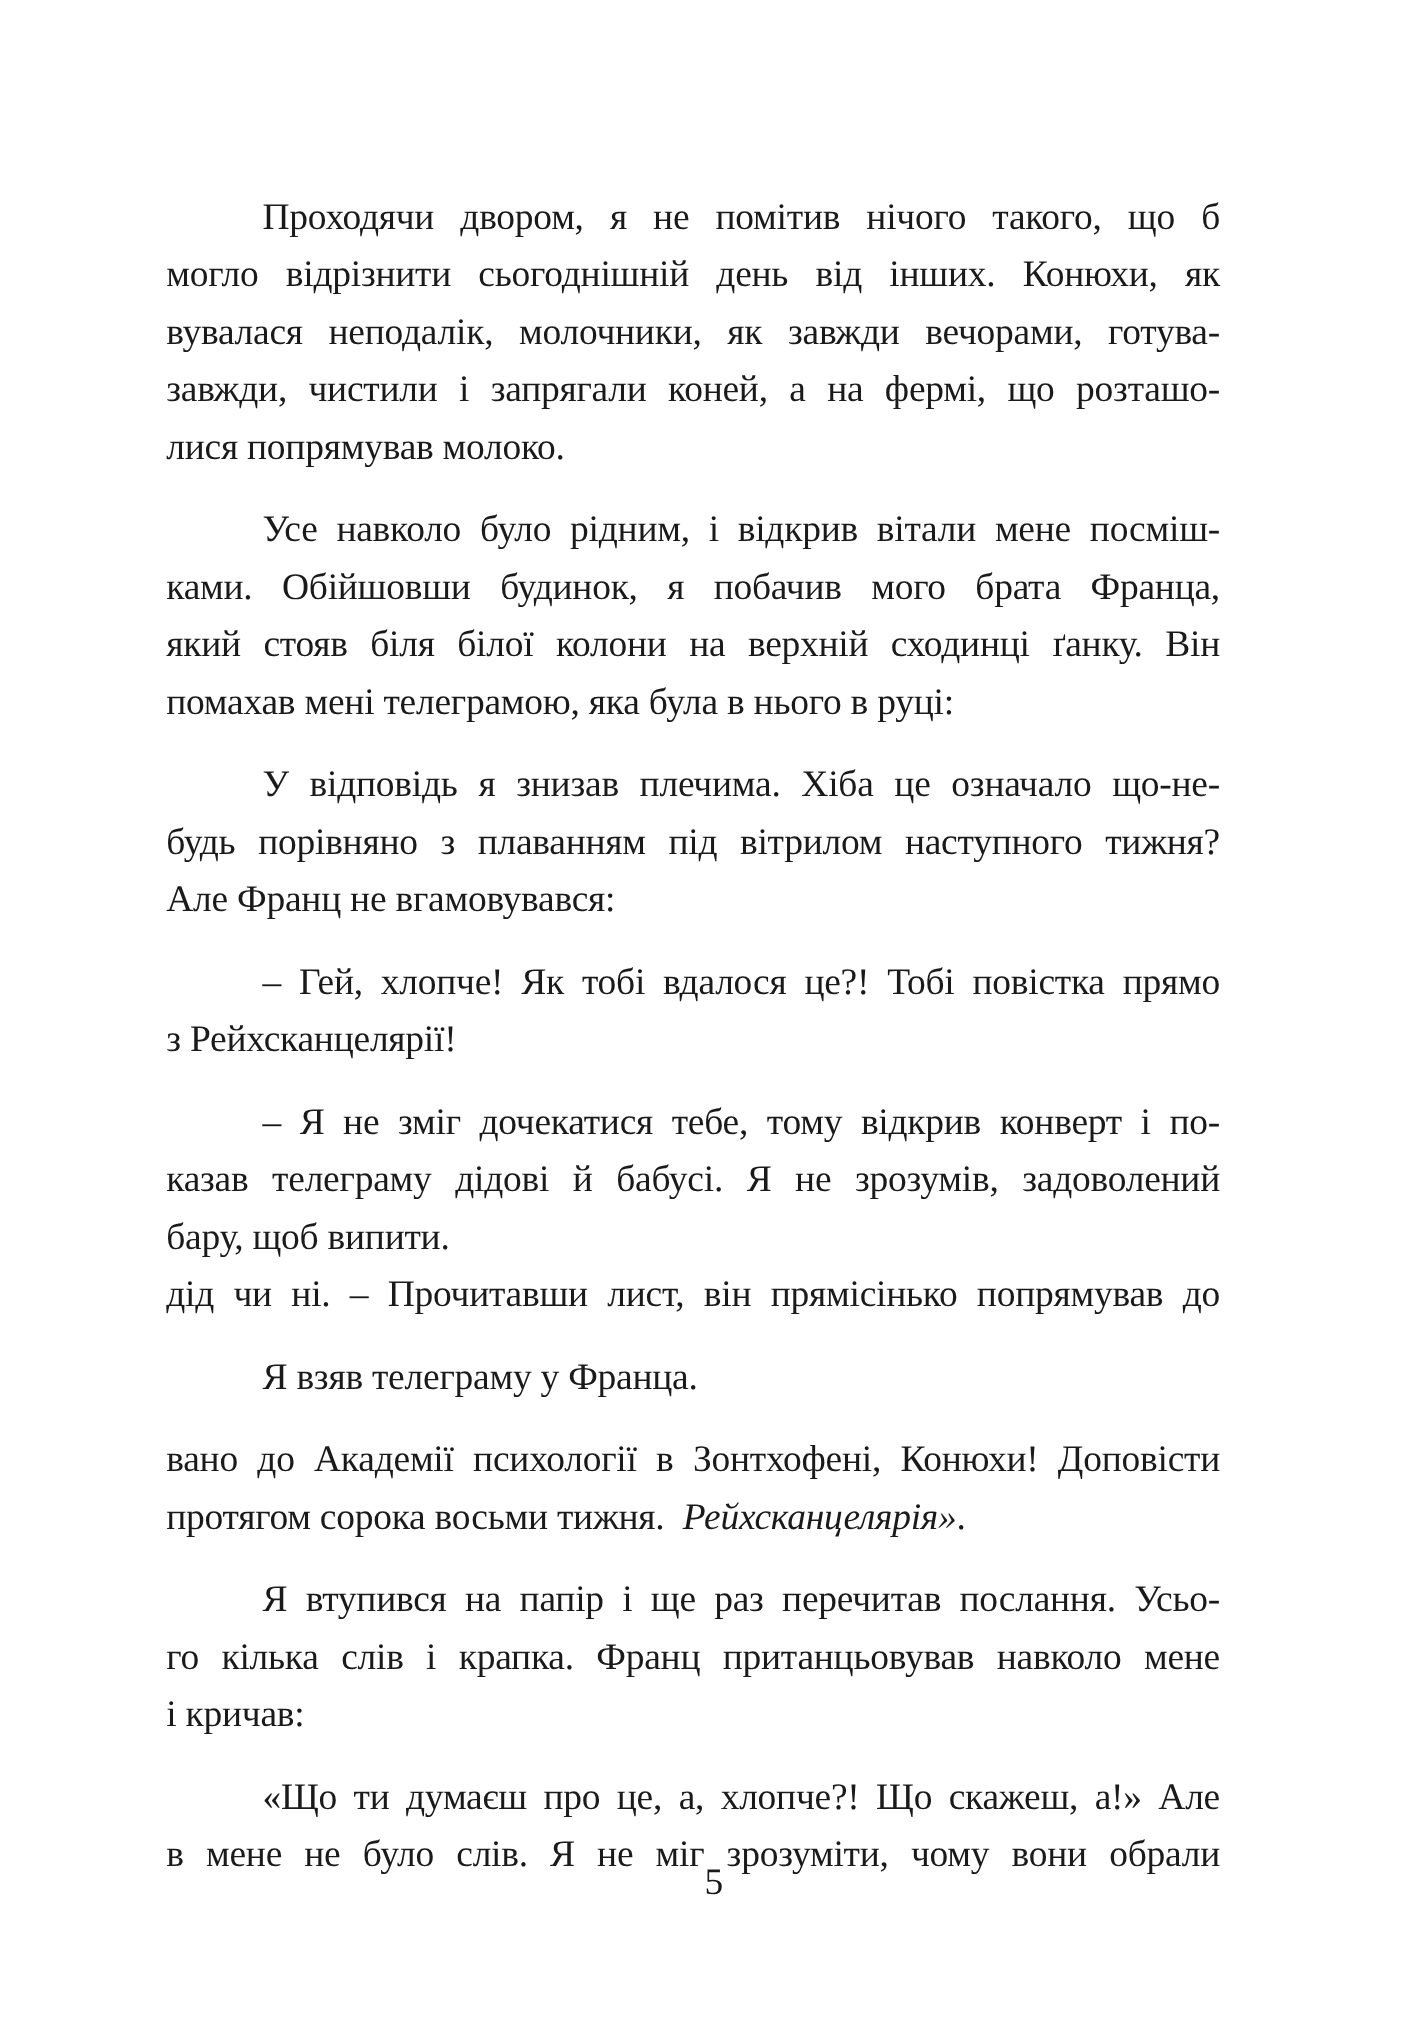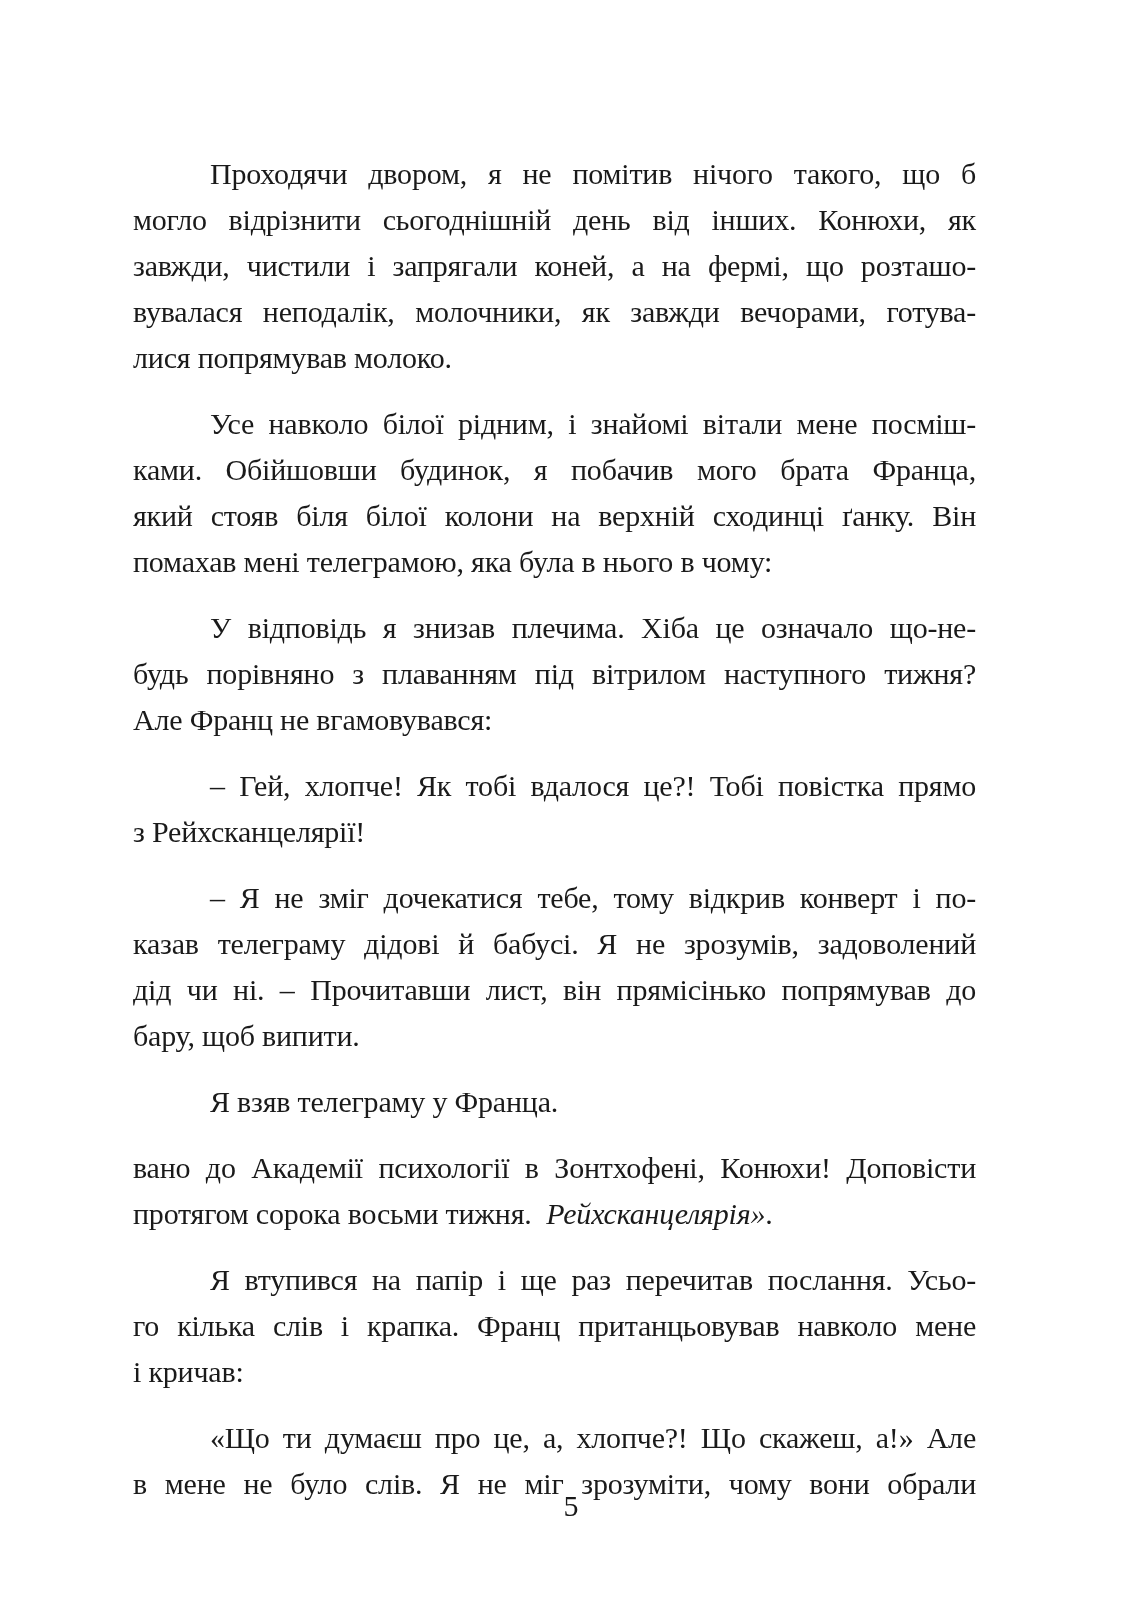--- a/index.html
+++ b/index.html
@@ -32,48 +32,48 @@
 </style>
 </head>
 <body>
 
 <div class="page">
   <div class="text-block">
 
     <div class="para">
       <span class="line first">Проходячи двором, я не помітив нічого такого, що б</span>
       <span class="line">могло відрізнити сьогоднішній день від інших. Конюхи, як</span>
+      <span class="line">вувалася неподалік, молочники, як завжди вечорами, готува-</span>
       <span class="line">завжди, чистили і запрягали коней, а на фермі, що розташо-</span>
-      <span class="line">вувалася неподалік, молочники, як завжди вечорами, готува-</span>
       <span class="line last">лися попрямував молоко.</span>
     </div>
 
     <div class="para">
-      <span class="line first">Усе навколо білої рідним, і знайомі вітали мене посміш-</span>
+      <span class="line first">Усе навколо було рідним, і відкрив вітали мене посміш-</span>
       <span class="line">ками. Обійшовши будинок, я побачив мого брата Франца,</span>
       <span class="line">який стояв біля білої колони на верхній сходинці ґанку. Він</span>
-      <span class="line last">помахав мені телеграмою, яка була в нього в чому:</span>
+      <span class="line last">помахав мені телеграмою, яка була в нього в руці:</span>
     </div>
 
     <div class="para">
       <span class="line first">У відповідь я знизав плечима. Хіба це означало що-не-</span>
       <span class="line">будь порівняно з плаванням під вітрилом наступного тижня?</span>
       <span class="line last">Але Франц не вгамовувався:</span>
     </div>
 
     <div class="para">
       <span class="line first">– Гей, хлопче! Як тобі вдалося це?! Тобі повістка прямо</span>
       <span class="line last">з Рейхсканцелярії!</span>
     </div>
 
     <div class="para">
       <span class="line first">– Я не зміг дочекатися тебе, тому відкрив конверт і по-</span>
       <span class="line">казав телеграму дідові й бабусі. Я не зрозумів, задоволений</span>
+      <span class="line last">бару, щоб випити.</span>
       <span class="line">дід чи ні. – Прочитавши лист, він прямісінько попрямував до</span>
-      <span class="line last">бару, щоб випити.</span>
     </div>
 
     <div class="para">
       <span class="line first last">Я взяв телеграму у Франца.</span>
     </div>
 
     <div class="para">
       <span class="line">вано до Академії психології в Зонтхофені, Конюхи! Доповісти</span>
       <span class="line last"><span>протягом сорока восьми тижня.</span>&nbsp; <span class="it">Рейхсканцелярія»</span><span>.</span></span>
     </div>

